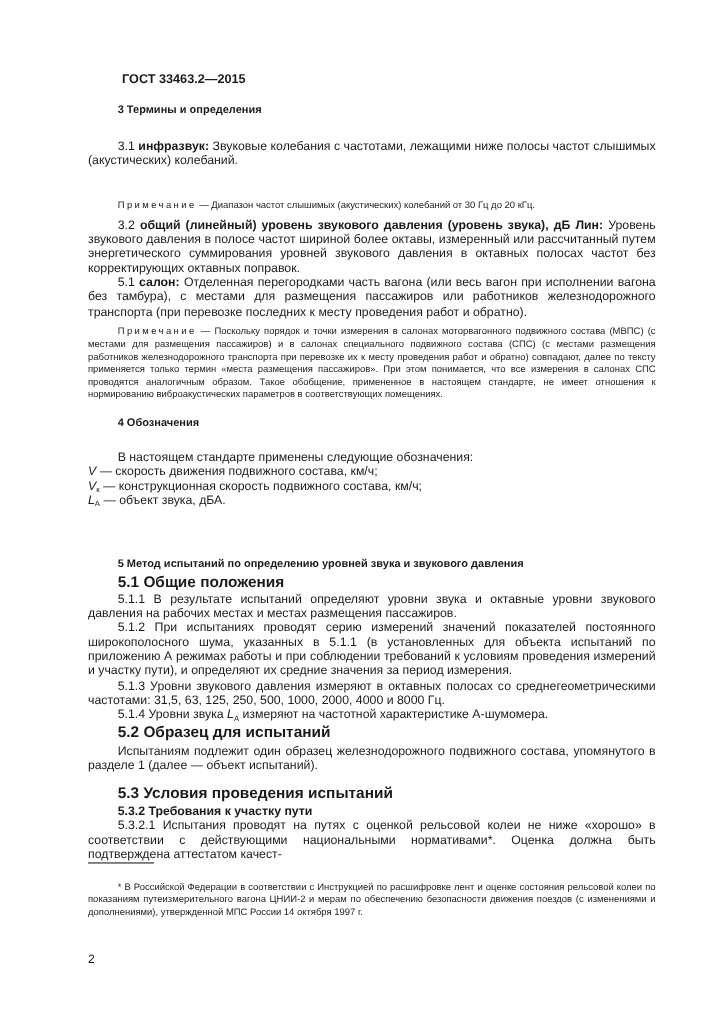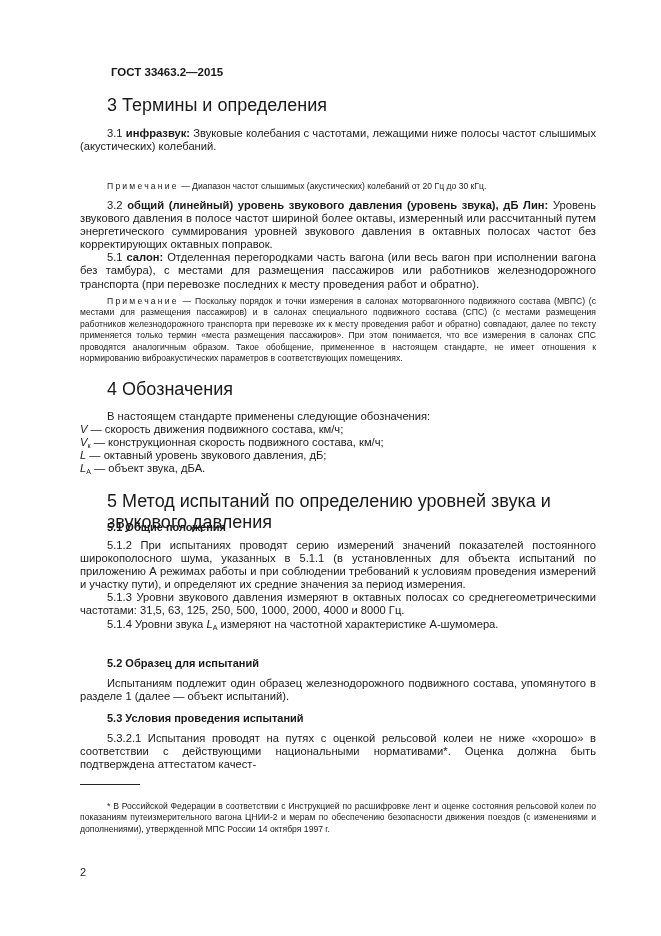--- a/index.html
+++ b/index.html
@@ -1,22 +1,22 @@
 <!DOCTYPE html>
 <html><head>
 <meta charset="utf-8">
 <style>
   html, body { margin: 0; padding: 0; background: #ffffff; }
   body { width: 661px; height: 936px; position: relative; overflow: hidden;
          font-family: "Liberation Sans", "DejaVu Sans", sans-serif; color: #1a1a1a; }
   .page { position: absolute; left: 80px; top: 0; width: 516px; }
   .hdr { position: absolute; top: 66px; left: 0; font-weight: bold; font-size: 11.5px; letter-spacing: 0; margin-left: 31px; }
   .blk { position: absolute; left: 0; width: 516px; }
-  .h1 { font-weight: normal; font-size: 18px; padding-left: 27px; }
-  .h2 { font-weight: bold; font-size: 11px; padding-left: 27px; }
+  .h1 { font-weight: bold; font-size: 10px; padding-left: 27px; }
+  .h2 { font-weight: bold; font-size: 14px; padding-left: 27px; }
   p { margin: 0; font-size: 11.2px; line-height: 13.1px; text-align: justify; text-indent: 27px; }
   p.noind { text-indent: 0; padding-left: 27px; }
   p.small { font-size: 8.6px; line-height: 11.4px; }
   .sp { letter-spacing: 2.2px; }
   sub { font-size: 7px; vertical-align: -2px; line-height: 0; }
   i { font-style: italic; }
   .fnline { position: absolute; left: 0; top: 784px; width: 60px; height: 1px; background: #222; }
   .pagenum { position: absolute; left: 0; top: 866px; font-size: 11px; }
 </style>
 </head>
@@ -26,61 +26,62 @@
 
   <div class="hdr">ГОСТ 33463.2—2015</div>
 
   <div class="blk h1" style="top:95px">3 Термины и определения</div>
 
   <div class="blk" style="top:127px">
     <p><span>3.1</span> <b>инфразвук:</b> <span>Звуковые колебания с частотами, лежащими ниже полосы частот слышимых (акустических) колебаний.</span></p>
   </div>
 
   <div class="blk" style="top:181px">
-    <p class="small"><span class="sp">Примечание</span> <span>— Диапазон частот слышимых (акустических) колебаний от 20 Гц до 30 кГц.</span></p>
+    <p class="small"><span class="sp">Примечание</span> <span>— Диапазон частот слышимых (акустических) колебаний от 30 Гц до 20 кГц.</span></p>
   </div>
 
   <div class="blk" style="top:199px">
     <p><span>3.2</span> <b>общий (линейный) уровень звукового давления (уровень звука), дБ Лин:</b> <span>Уровень звукового давления в полосе частот шириной более октавы, измеренный или рассчитанный путем энергетического суммирования уровней звукового давления в октавных полосах частот без корректирующих октавных поправок.</span></p>
     <p><span>5.1</span> <b>салон:</b> <span>Отделенная перегородками часть вагона (или весь вагон при исполнении вагона без тамбура), с местами для размещения пассажиров или работников железнодорожного транспорта (при перевозке последних к месту проведения работ и обратно).</span></p>
   </div>
 
   <div class="blk" style="top:296px">
     <p class="small"><span class="sp">Примечание</span> <span>— Поскольку порядок и точки измерения в салонах моторвагонного подвижного состава (МВПС) (с местами для размещения пассажиров) и в салонах специального подвижного состава (СПС) (с местами размещения работников железнодорожного транспорта при перевозке их к месту проведения работ и обратно) совпадают, далее по тексту применяется только термин «места размещения пассажиров». При этом понимается, что все измерения в салонах СПС проводятся аналогичным образом. Такое обобщение, примененное в настоящем стандарте, не имеет отношения к нормированию виброакустических параметров в соответствующих помещениях.</span></p>
   </div>
 
   <div class="blk h1" style="top:379px">4 Обозначения</div>
 
   <div class="blk" style="top:410px">
     <p class="noind">В настоящем стандарте применены следующие обозначения:</p>
     <p style="text-indent:0"><i>V</i><span> — скорость движения подвижного состава, км/ч;</span></p>
     <p style="text-indent:0"><i>V</i><sub>к</sub><span> — конструкционная скорость подвижного состава, км/ч;</span></p>
-    <p style="text-indent:0"><i>L</i><span> — октавный уровень звукового давления, дБ;</span></p>
     <p style="text-indent:0"><i>L</i><sub>А</sub><span> — объект звука, дБА.</span></p>
   </div>
 
-  <div class="blk h1" style="top:491px">5 Метод испытаний по определению уровней звука и звукового давления</div>
+  <div class="blk h1" style="top:507px">5 Метод испытаний по определению уровней звука и звукового давления</div>
 
   <div class="blk h2" style="top:521px">5.1 Общие положения</div>
 
   <div class="blk" style="top:539px">
+    <p>5.1.1 В результате испытаний определяют уровни звука и октавные уровни звукового давления на рабочих местах и местах размещения пассажиров.</p>
     <p>5.1.2 При испытаниях проводят серию измерений значений показателей постоянного широкополосного шума, указанных в 5.1.1 (в установленных для объекта испытаний по приложению А режимах работы и при соблюдении требований к условиям проведения измерений и участку пути), и определяют их средние значения за период измерения.</p>
     <p>5.1.3 Уровни звукового давления измеряют в октавных полосах со среднегеометрическими частотами: 31,5, 63, 125, 250, 500, 1000, 2000, 4000 и 8000 Гц.</p>
     <p><span>5.1.4 Уровни звука </span><i>L</i><sub>А</sub><span> измеряют на частотной характеристике А-шумомера.</span></p>
   </div>
 
   <div class="blk h2" style="top:657px">5.2 Образец для испытаний</div>
 
   <div class="blk" style="top:677px">
     <p>Испытаниям подлежит один образец железнодорожного подвижного состава, упомянутого в разделе 1 (далее — объект испытаний).</p>
   </div>
 
   <div class="blk h2" style="top:712px">5.3 Условия проведения испытаний</div>
 
   <div class="blk" style="top:732px">
+    <p style="font-weight:bold">5.3.2 Требования к участку пути</p>
     <p>5.3.2.1 Испытания проводят на путях с оценкой рельсовой колеи не ниже «хорошо» в соответствии с действующими национальными нормативами*. Оценка должна быть подтверждена аттестатом качест-</p>
   </div>
 
   <div class="fnline"></div>
 
   <div class="blk" style="top:801px">
     <p class="small">* В Российской Федерации в соответствии с Инструкцией по расшифровке лент и оценке состояния рельсовой колеи по показаниям путеизмерительного вагона ЦНИИ-2 и мерам по обеспечению безопасности движения поездов (с изменениями и дополнениями), утвержденной МПС России 14 октября 1997 г.</p>
   </div>
 
   <div class="pagenum">2</div>

